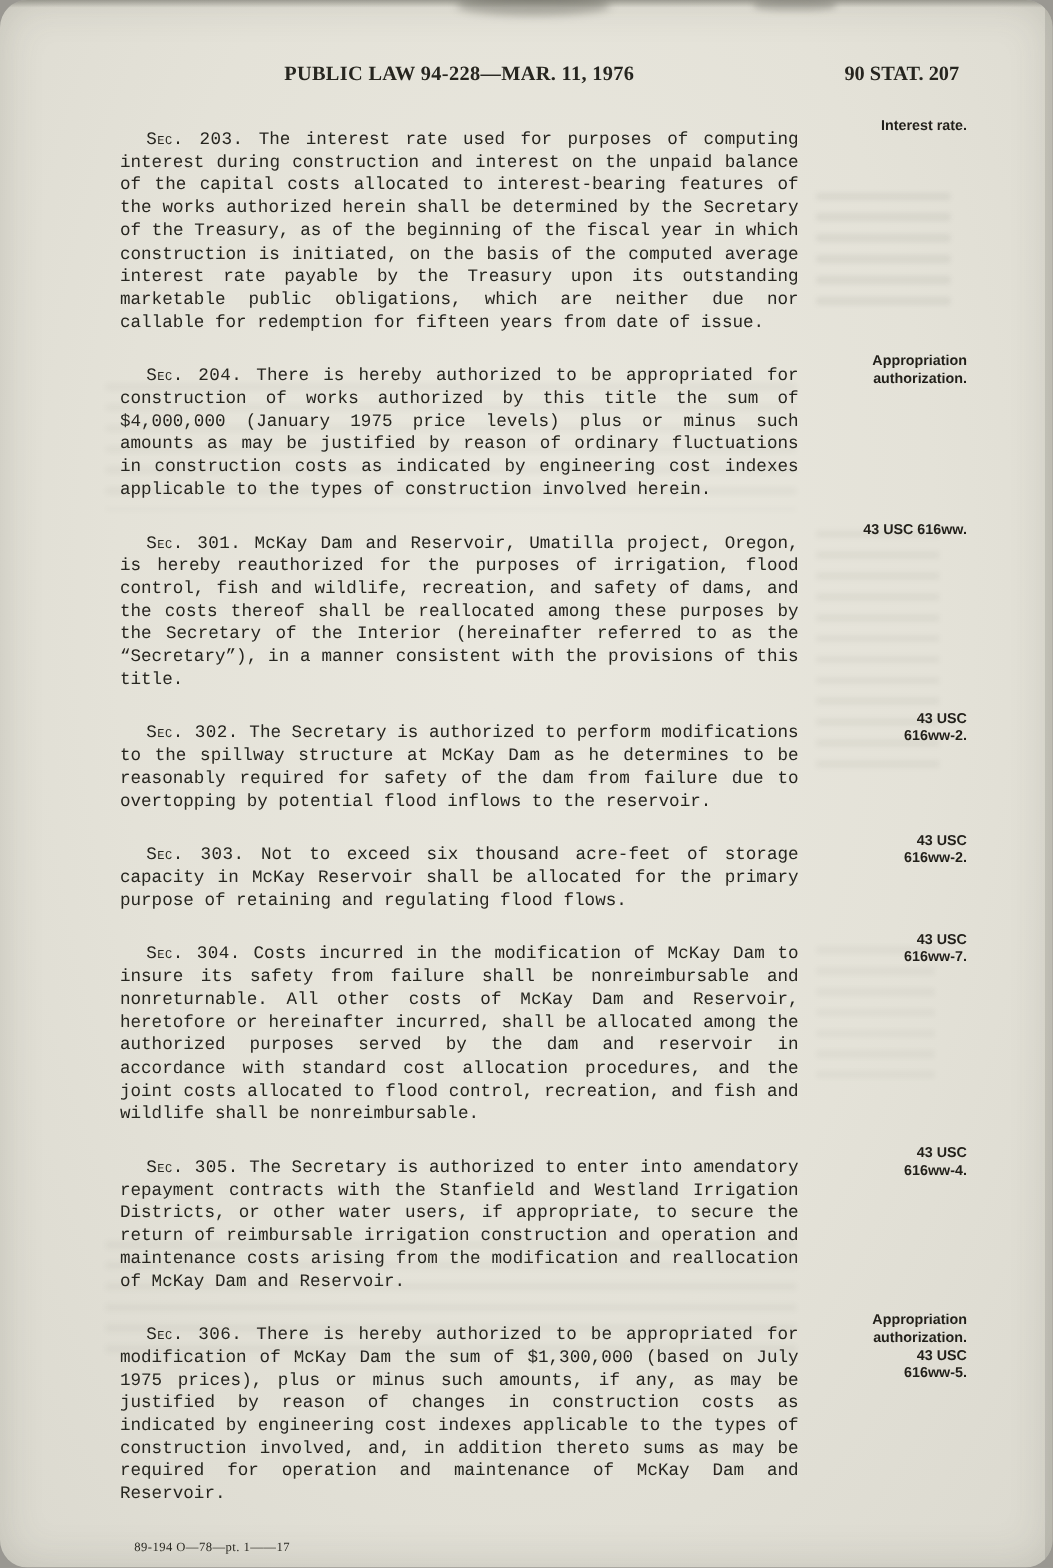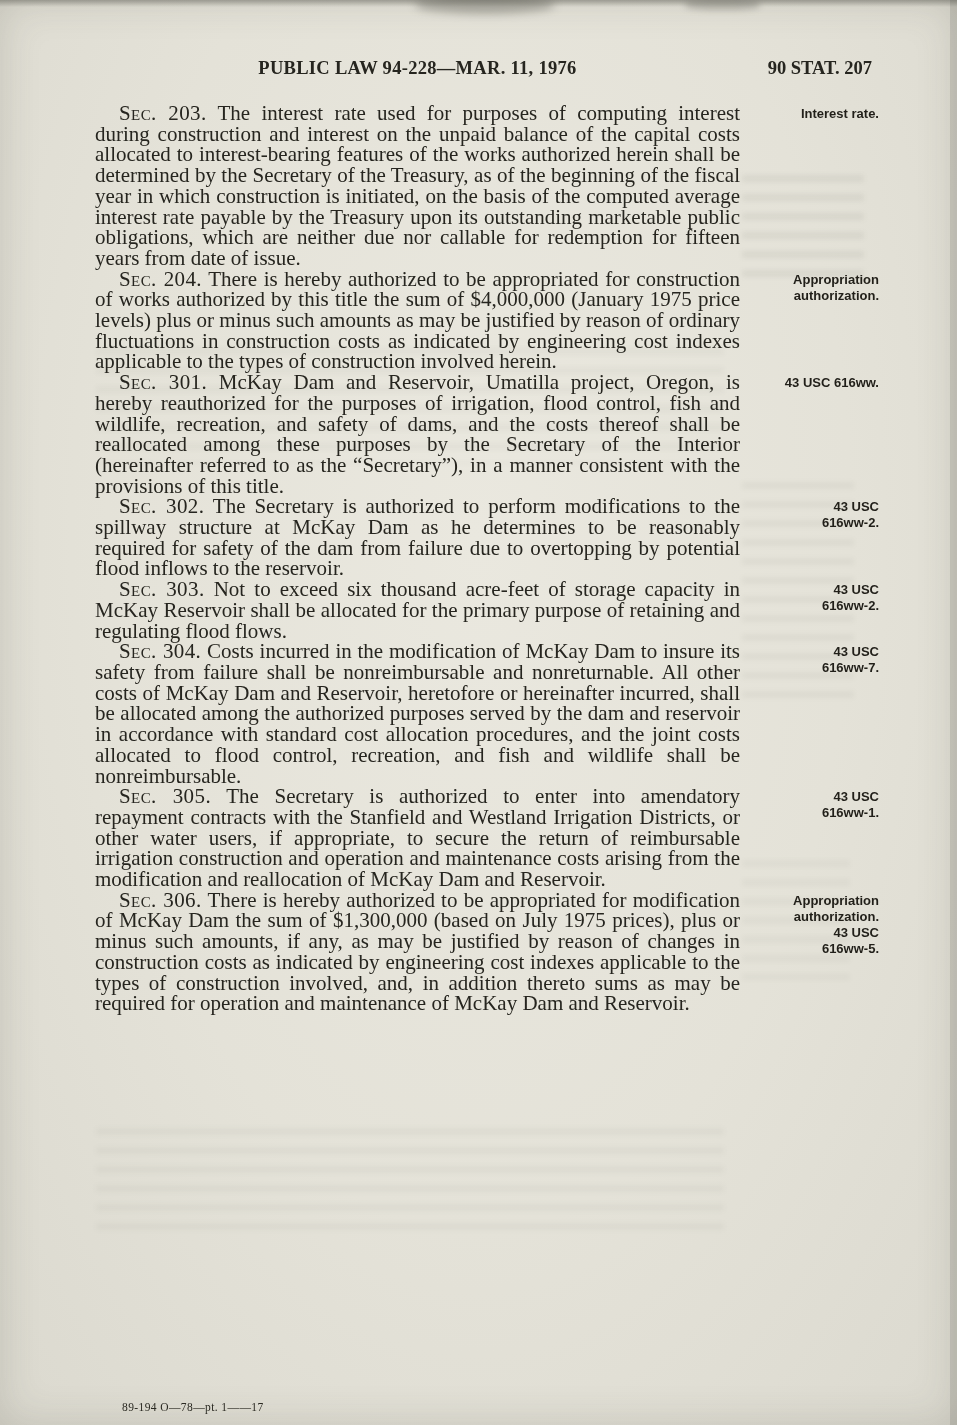--- a/index.html
+++ b/index.html
@@ -6,20 +6,21 @@
   .page{
     position:relative;
     width:957px;height:1425px;
     margin:0 auto;
     overflow:hidden;
     background:
       radial-gradient(ellipse at 50% 38%, #eae8df 0%, #e4e2d8 55%, #dbd9cf 100%);
     font-family:"Liberation Serif", serif;
     color:#26251f;
     box-shadow:inset 0 0 40px rgba(70,70,60,0.18);
+    border-radius:25px;
   }
 
   
   .top-band{position:absolute;top:0;left:0;right:0;height:7px;
     background:linear-gradient(to bottom, rgba(60,60,52,0.38), rgba(60,60,52,0));}
   .smudge-a{position:absolute;top:-4px;left:415px;width:140px;height:18px;
     background:rgba(70,70,60,0.35);filter:blur(4px);border-radius:50%;}
   .smudge-b{position:absolute;top:0px;left:685px;width:75px;height:10px;
     background:rgba(70,70,60,0.28);filter:blur(3px);border-radius:40%;}
   .edge-right{position:absolute;right:0;top:0;bottom:0;width:7px;
@@ -43,22 +44,22 @@
 
   
   .content{position:absolute;top:103px;left:95px;width:784px;}
   .row{display:flex;align-items:flex-start;}
   .main-col{width:645px;}
   .note-col{width:125px;margin-left:14px;
     font-family:"Liberation Sans", sans-serif;
     font-size:13px;font-weight:700;line-height:16px;color:#211f19;
     padding-top:3px;}
   .note-col span{display:block;text-align:right;}
-  .para{font-size:21px;line-height:20.7px;text-align:justify;
-    text-indent:24px;margin:0;}
+  .para{font-size:16px;line-height:20.7px;text-align:justify;
+    text-indent:24px;margin:14px;font-family:Liberation Mono, monospace;}
   .sec-label{font-variant:small-caps;letter-spacing:.4px;}
   .heading-block{width:645px;text-align:center;}
   .title-heading{font-size:19px;letter-spacing:1.2px;margin:16px 0 15px;font-weight:400;}
   .title-subheading{font-size:12px;letter-spacing:3px;margin:0 0 15px;font-weight:400;}
 
   
   .footer-note{position:absolute;left:122px;top:1401px;
     font-size:11.5px;font-weight:400;letter-spacing:.4px;color:#2a2922;}
 </style>
 </head>
@@ -143,21 +144,21 @@
         <span>616ww-7.</span>
       </div>
     </div>
 
     <div class="row">
       <div class="main-col">
         <p class="para"><span class="sec-label">Sec. 305.</span> <span>The Secretary is authorized to enter into amendatory repayment contracts with the Stanfield and Westland Irrigation Districts, or other water users, if appropriate, to secure the return of reimbursable irrigation construction and operation and maintenance costs arising from the modification and reallocation of McKay Dam and Reservoir.</span></p>
       </div>
       <div class="note-col">
         <span>43 USC</span>
-        <span>616ww-1.</span>
+        <span>616ww-4.</span>
       </div>
     </div>
 
     <div class="row">
       <div class="main-col">
         <p class="para"><span class="sec-label">Sec. 306.</span> <span>There is hereby authorized to be appropriated for modification of McKay Dam the sum of $1,300,000 (based on July 1975 prices), plus or minus such amounts, if any, as may be justified by reason of changes in construction costs as indicated by engineering cost indexes applicable to the types of construction involved, and, in addition thereto sums as may be required for operation and maintenance of McKay Dam and Reservoir.</span></p>
       </div>
       <div class="note-col">
         <span>Appropriation</span>
         <span>authorization.</span>

